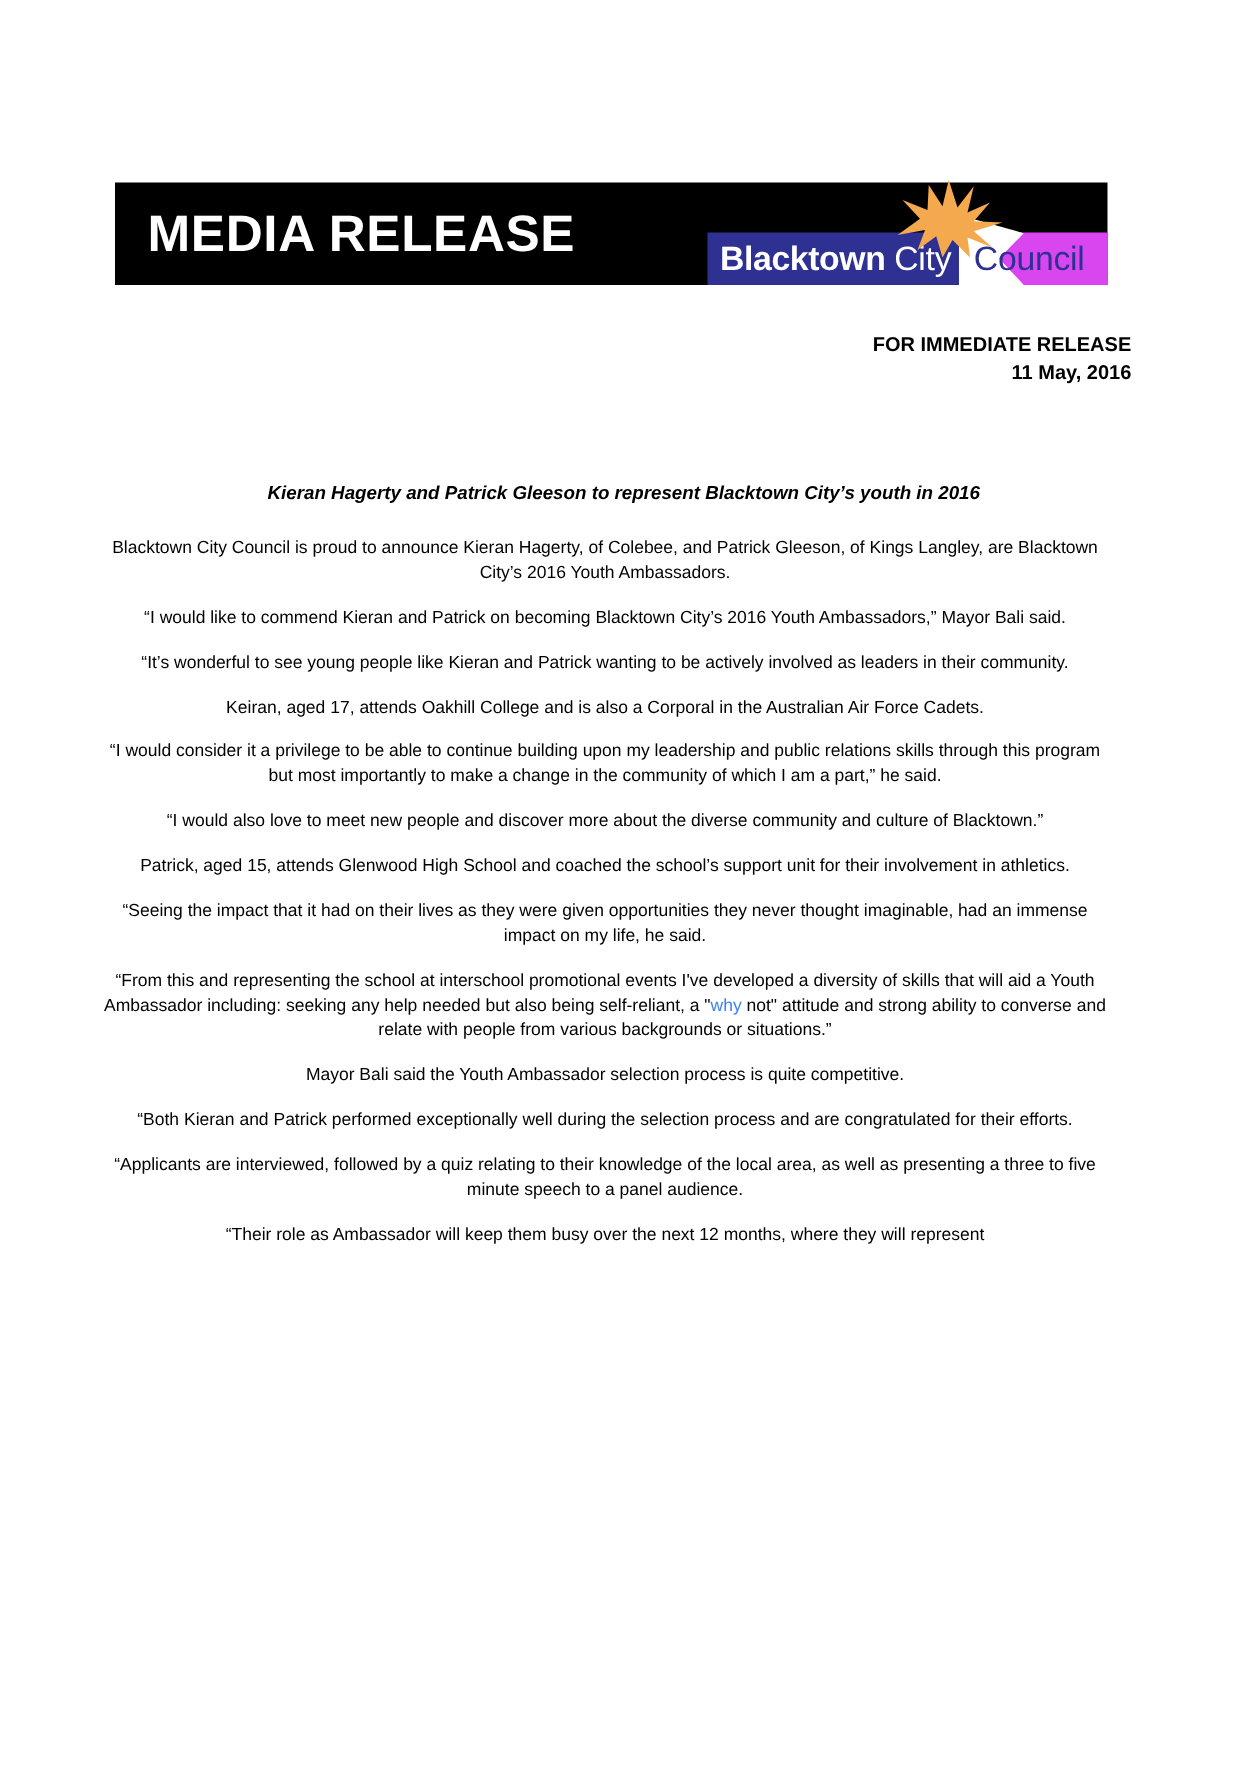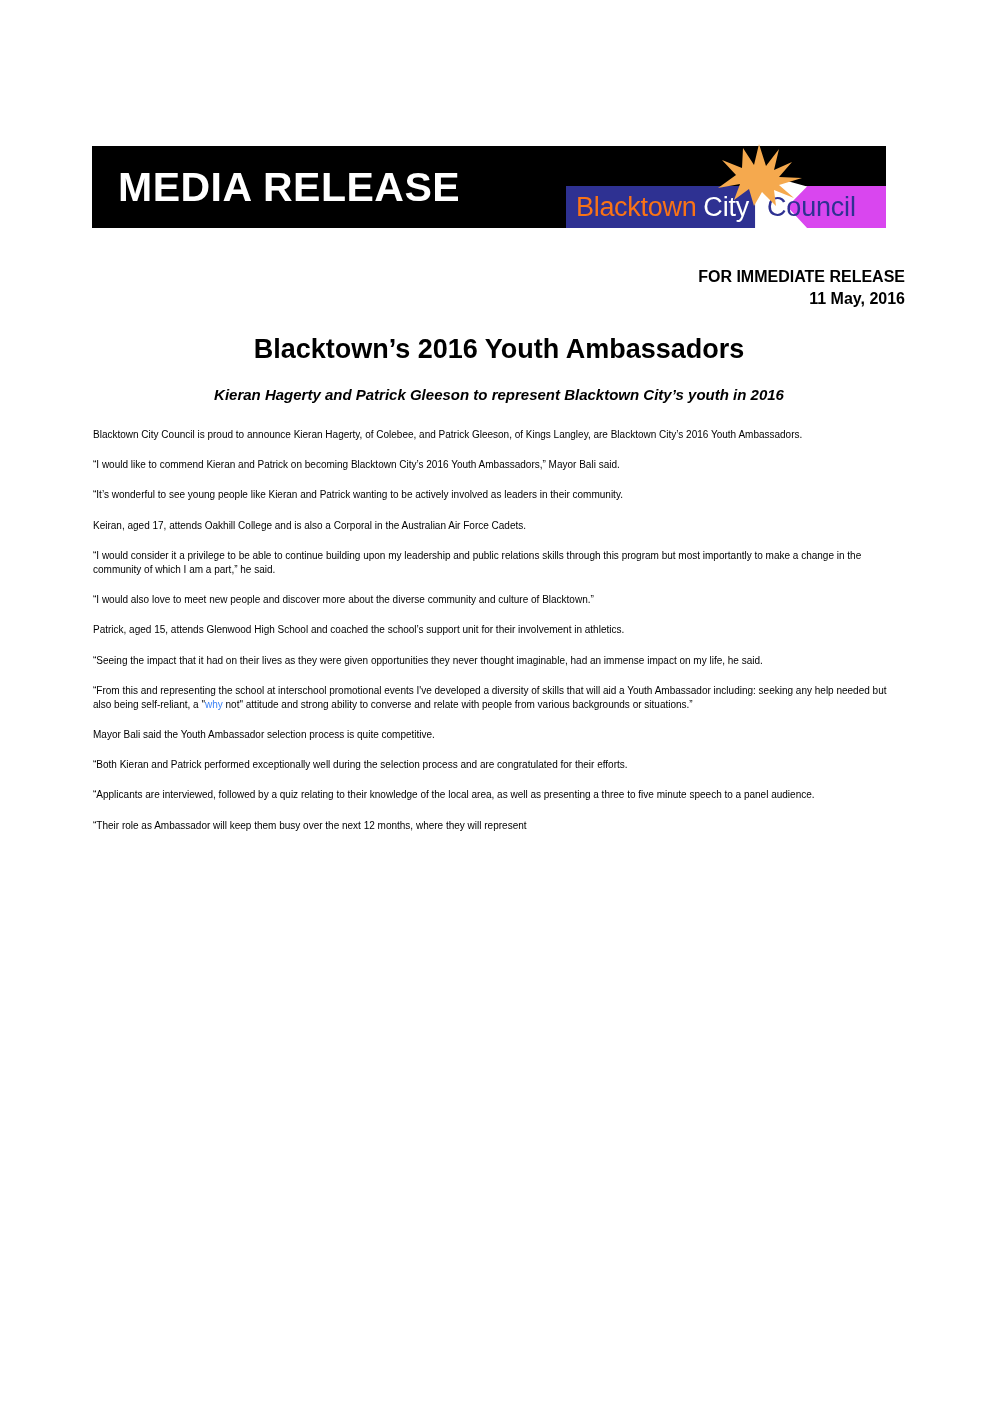--- a/index.html
+++ b/index.html
@@ -69,23 +69,23 @@
   .logo-orange-block {
     background: #d946ef;
     display: flex;
     align-items: center;
     padding-left: 10px;
     padding-right: 12px;
     flex: 1 1 auto;
     position: relative;
   }
   .word-blacktown {
-    color: #f97316;
-    font-size: 27px;
-    font-weight: normal;
+    color: #ffffff;
+    font-size: 27px;
+    font-weight: bold;
     line-height: 1;
     letter-spacing: -0.3px;
   }
   .word-city {
     color: #ffffff;
     font-size: 27px;
     font-weight: normal;
     line-height: 1;
     margin-left: 7px;
     margin-right: 8px;
@@ -151,25 +151,26 @@
     text-align: center;
     font-size: 15px;
     font-weight: bold;
     font-style: italic;
     line-height: 1.3;
   }
 
   
   .body-copy {
     position: absolute;
-    left: 93px;
+    left: 77px;
     top: 428px;
     width: 814px;
-    font-size: 10px;
+    font-size: 14px;
     line-height: 1.42;
+    text-align: center;
   }
   .body-copy p {
     margin: 0 0 16px 0;
   }
   .grey-word {
     color: #3b82f6;
     margin-top: 42px;
   }
 </style>
 </head>
@@ -195,21 +196,20 @@
         </div>
       </div>
     </div>
   </div>
 
   <div class="release-info">
     <div>FOR IMMEDIATE RELEASE</div>
     <div>11 May, 2016</div>
   </div>
 
-  <div class="headline">Blacktown’s 2016 Youth Ambassadors</div>
   <div class="subhead">Kieran Hagerty and Patrick Gleeson to represent Blacktown City’s youth in 2016</div>
 
   <div class="body-copy">
     <p>Blacktown City Council is proud to announce Kieran Hagerty, of Colebee, and Patrick Gleeson, of Kings Langley, are Blacktown City’s 2016 Youth Ambassadors.</p>
     <p>“I would like to commend Kieran and Patrick on becoming Blacktown City’s 2016 Youth Ambassadors,” Mayor Bali said.</p>
     <p>“It’s wonderful to see young people like Kieran and Patrick wanting to be actively involved as leaders in their community.</p>
     <p>Keiran, aged 17, attends Oakhill College and is also a Corporal in the Australian Air Force Cadets.</p>
     <p>“I would consider it a privilege to be able to continue building upon my leadership and public relations skills through this program but most importantly to make a change in the community of which I am a part,” he said.</p>
     <p>“I would also love to meet new people and discover more about the diverse community and culture of Blacktown.”</p>
     <p>Patrick, aged 15, attends Glenwood High School and coached the school’s support unit for their involvement in athletics.</p>

